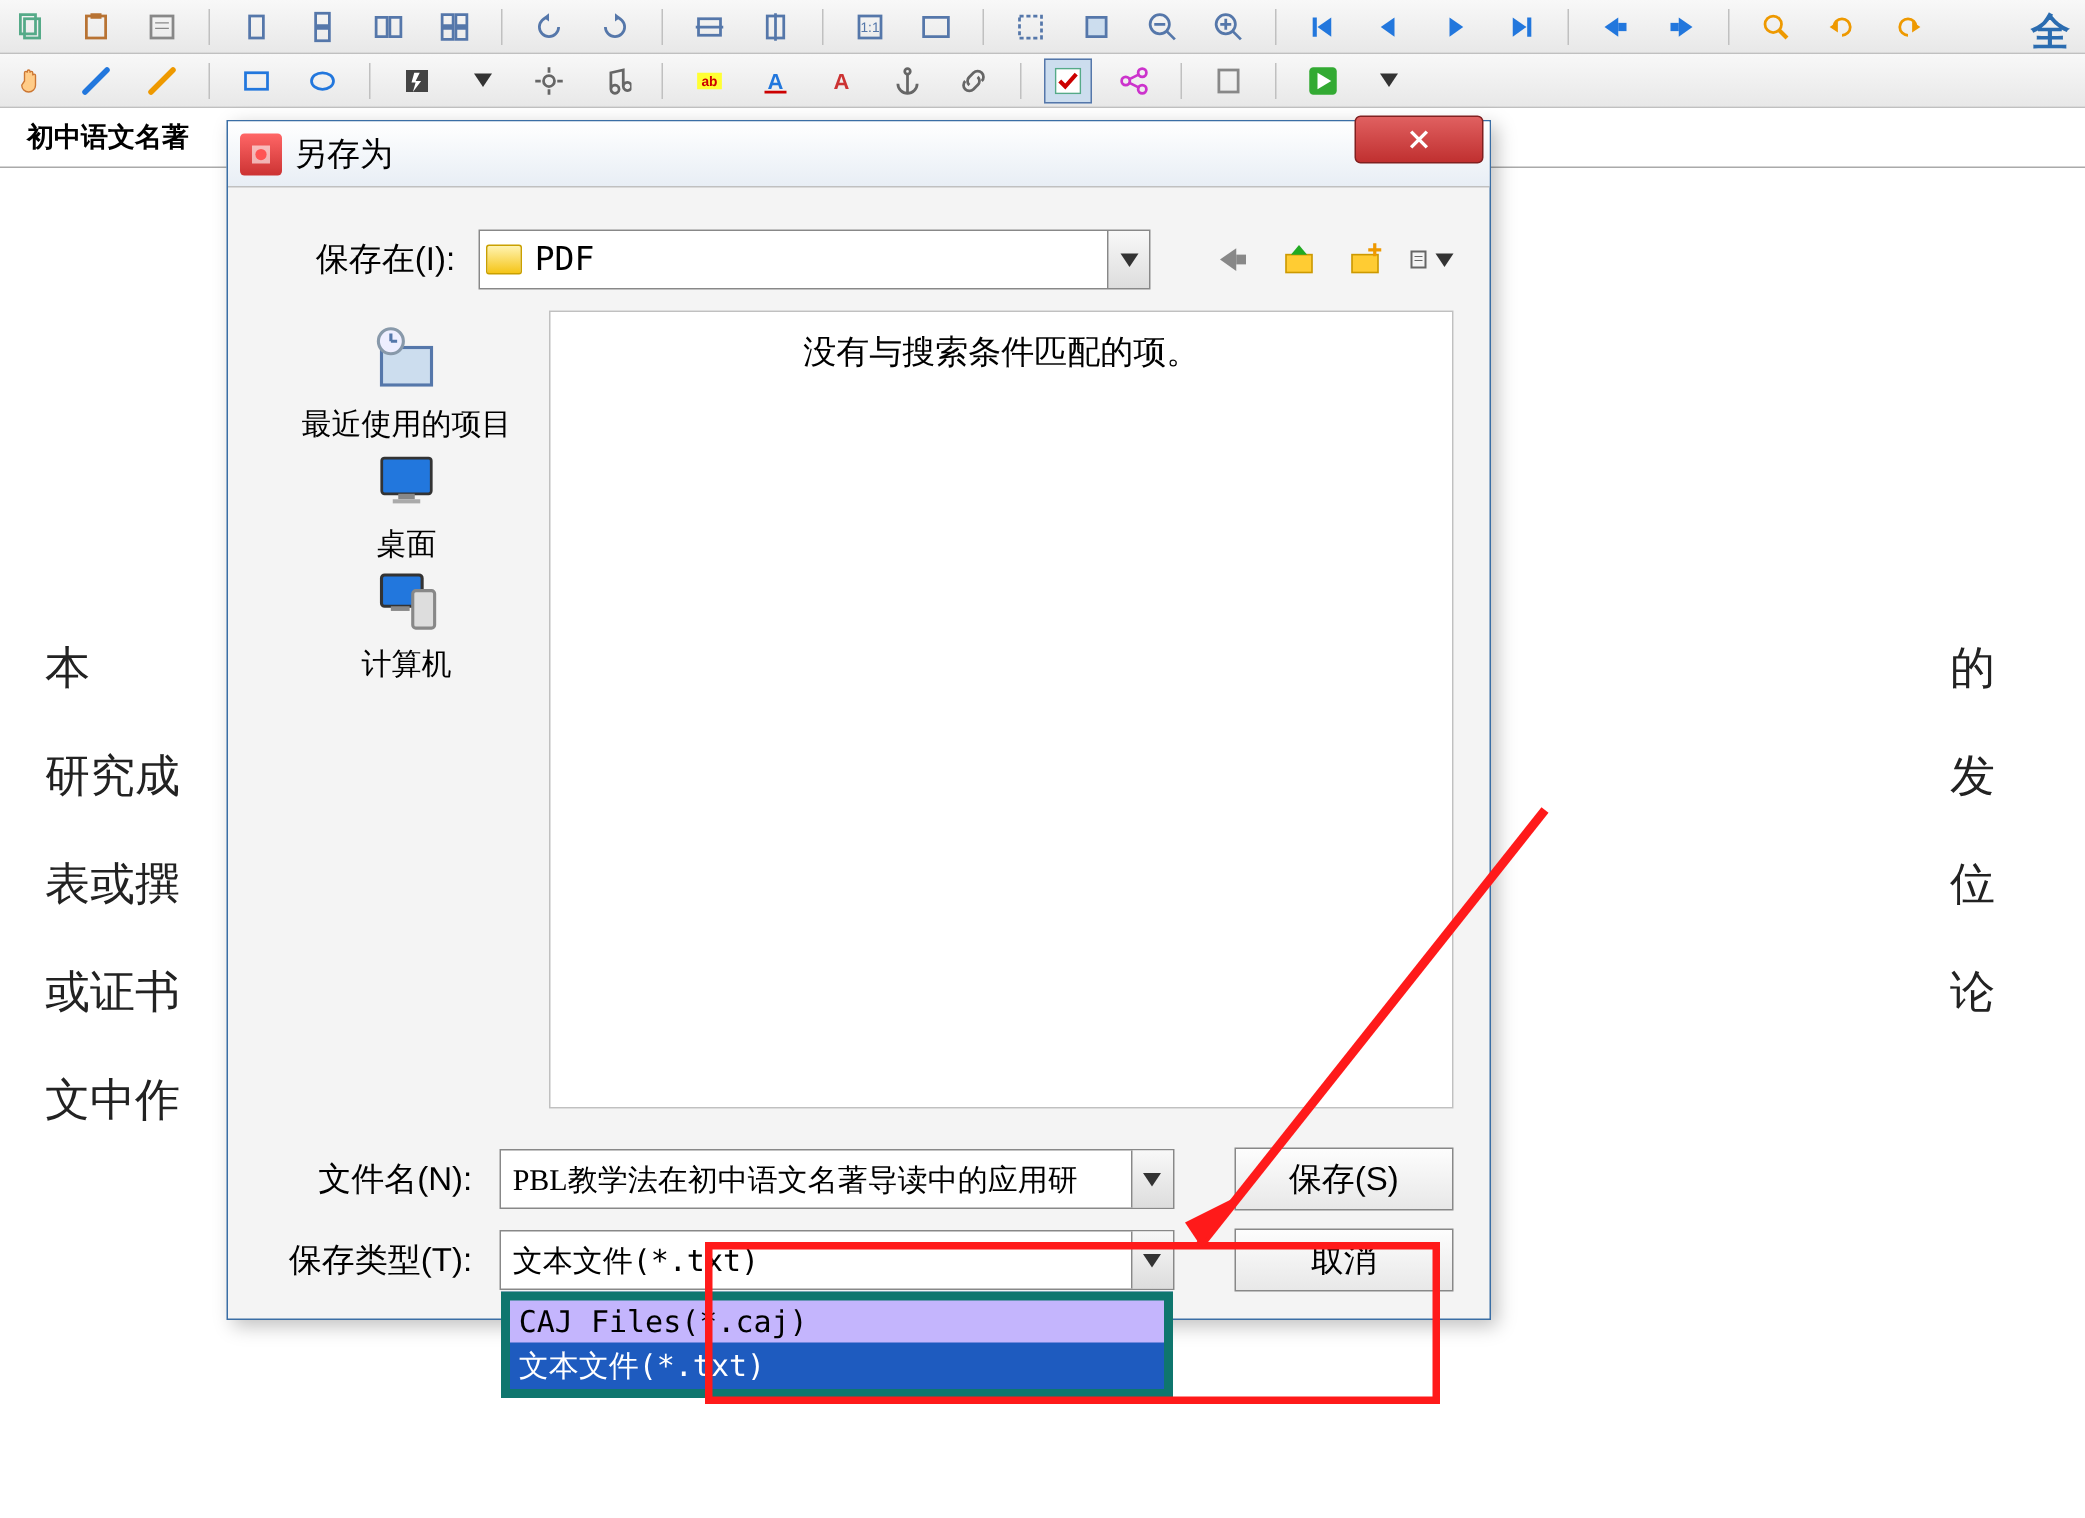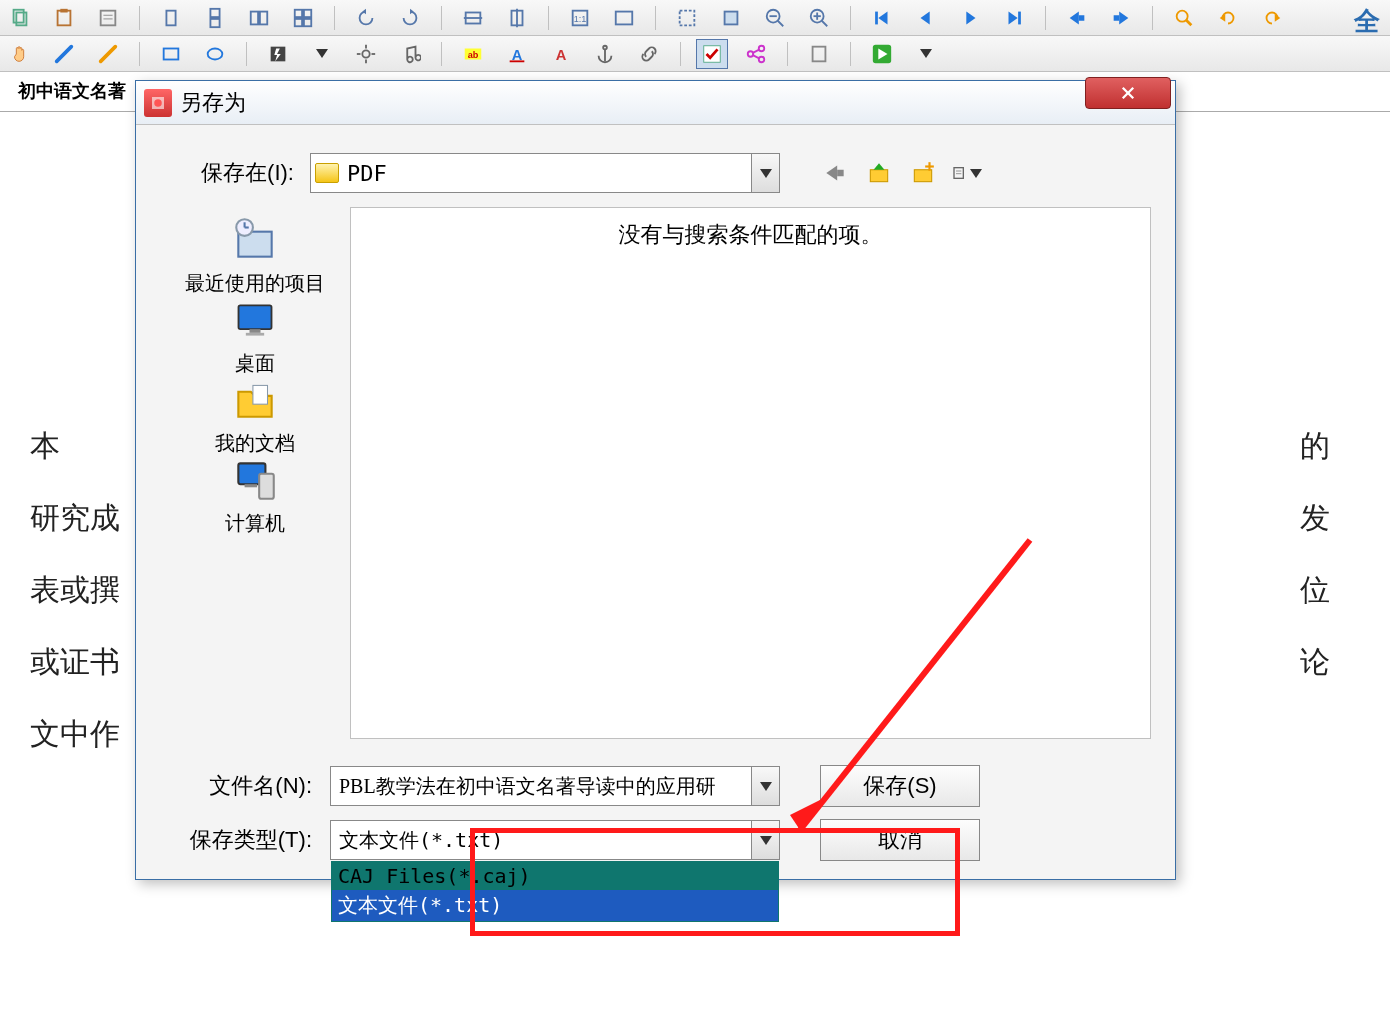--- a/index.html
+++ b/index.html
@@ -12,21 +12,21 @@
 .right-label { position: absolute; right: 10px; top: 4px; font-size: 26px; color: #2b6cb0; font-weight: bold; }
 
 .tab-bar { height: 40px; display: flex; align-items: flex-end; padding-left: 4px; background: #fff; border-bottom: 1px solid #aaa; }
 .tab { padding: 8px 14px; font-weight: bold; font-size: 18px; }
 
 .doc-bg { position: absolute; left: 0; top: 120px; right: 0; bottom: 0; background: #fff; padding: 40px 30px; }
 .doc-line { font-size: 30px; line-height: 72px; font-family: SimSun, serif; color: #222; white-space: nowrap; }
 .doc-highlight { position: absolute; left: 0; top: 132px; width: 130px; height: 730px; background: #c5e0f5; opacity: .5; }
 .doc-highlight2 { position: absolute; right: 0; top: 132px; width: 200px; height: 730px; background: #c5e0f5; opacity: .5; }
 
-.dialog { position: absolute; left: 135px; top: 80px; width: 1041px; height: 800px; border: 1px solid #3a6ea5; background: #f4f4f4; box-shadow: 4px 4px 12px rgba(0,0,0,.25); }
+.dialog { position: absolute; left: 151px; top: 80px; width: 843px; height: 800px; border: 1px solid #3a6ea5; background: #f4f4f4; box-shadow: 4px 4px 12px rgba(0,0,0,.25); }
 .dialog-titlebar { height: 44px; background: linear-gradient(#fff,#e8eef5); display: flex; align-items: center; padding: 0 8px; border-bottom: 1px solid #c0c0c0; }
 .dialog-title { font-size: 22px; margin-left: 8px; }
 .dialog-icon { width: 28px; height: 28px; background: linear-gradient(#f66,#c33); border-radius: 3px; display: flex; align-items: center; justify-content: center; }
 .dialog-icon svg { width: 18px; height: 18px; }
 .close-btn { margin-left: auto; width: 86px; height: 32px; background: linear-gradient(#e06060,#c03030); border: 1px solid #802020; border-radius: 4px; display: flex; align-items: center; justify-content: center; cursor: pointer; position: absolute; right: 4px; top: -4px; }
 .close-btn svg { width: 18px; height: 18px; }
 
 .dialog-body { display: flex; flex-direction: column; height: calc(100% - 44px); padding: 16px 24px 18px 24px; font-size: 22px; }
 .row { display: flex; align-items: center; margin-bottom: 14px; margin-top: 12px; }
 .row label { width: 150px; text-align: right; padding-right: 16px; }
@@ -46,21 +46,21 @@
 .file-pane { flex: 1; background: #fff; border: 1px solid #c0c0c0; padding: 10px; font-size: 22px; position: relative; }
 .file-pane .empty { text-align: center; margin-top: 2px; }
 
 .bottom-rows { margin-top: 14px; }
 .bottom-row { display: flex; align-items: center; margin-top: 12px; position: relative; }
 .bottom-row label { width: 170px; text-align: right; padding-right: 18px; }
 .wide-combo { flex: 0 0 450px; height: 40px; border: 1px solid #888; background: #fff; display: flex; align-items: center; padding: 0 8px; font-size: 20px; font-family: SimSun, serif; position: relative; }
 .wide-combo .dd { position: absolute; right: 0; top: 0; width: 28px; height: 100%; border-left: 1px solid #888; background: linear-gradient(#f8f8f8,#ddd); display: flex; align-items: center; justify-content: center; }
 .dlg-btn { width: 160px; height: 42px; background: linear-gradient(#fdfdfd,#e8e8e8); border: 1px solid #888; font-size: 22px; cursor: pointer; margin-left: 40px; }
 
-.type-dropdown { position: absolute; left: 0; top: 40px; width: 100%; border: 1px solid #0f766e; background: #0f766e; font-size: 20px; }
+.type-dropdown { position: absolute; left: 0; top: 40px; width: 100%; border: 6px solid #0f766e; background: #c4b5fd; font-size: 20px; }
 .type-dropdown .opt { padding: 2px 6px; font-family: Consolas, SimSun, monospace; }
 .type-dropdown .opt.selected { background: #1e5bbf; color: #fff; }
 
 .red-box { position: absolute; border: 5px solid #ff1a1a; pointer-events: none; }
 .red-box.outer { left: 470px; top: 828px; width: 490px; height: 108px; }
 .arrow { position: absolute; width: 340px; height: 330px; left: 700px; top: 540px; pointer-events: none; }
 .arrow svg { width: 100%; height: 100%; overflow: visible; }
 
 .chev { width: 0; height: 0; border-left: 6px solid transparent; border-right: 6px solid transparent; border-top: 9px solid #333; }
 </style>
@@ -455,29 +455,20 @@
                 <rect x="6" y="8" width="36" height="26" fill="url(#g)" opacity=".3"></rect>
                 <rect x="18" y="34" width="12" height="4" fill="#888"></rect>
                 <rect x="14" y="38" width="20" height="3" fill="#aaa"></rect>
               </svg>
             </div>
           <div class="lbl">桌面</div>
         </div>
         <div class="side-item">
           <div class="ico">
               <svg viewBox="0 0 48 48" width="56" height="50">
-                <path d="M8 16 L8 40 L40 40 L40 20 L24 20 L20 16 Z" fill="#fc3" stroke="#c90" stroke-width="2"></path>
-                <rect x="22" y="10" width="14" height="18" fill="#fff" stroke="#89a"></rect>
-              </svg>
-            </div>
-          <div class="lbl">我的文档</div>
-        </div>
-        <div class="side-item">
-          <div class="ico">
-              <svg viewBox="0 0 48 48" width="56" height="50">
                 <rect x="8" y="8" width="26" height="20" fill="#27d" stroke="#333" stroke-width="2" rx="2"></rect>
                 <rect x="28" y="18" width="14" height="24" fill="#ddd" stroke="#888" stroke-width="2" rx="2"></rect>
                 <rect x="14" y="28" width="12" height="3" fill="#888"></rect>
               </svg>
             </div>
           <div class="lbl">计算机</div>
         </div>
       </div>
 
       <div class="file-pane">

